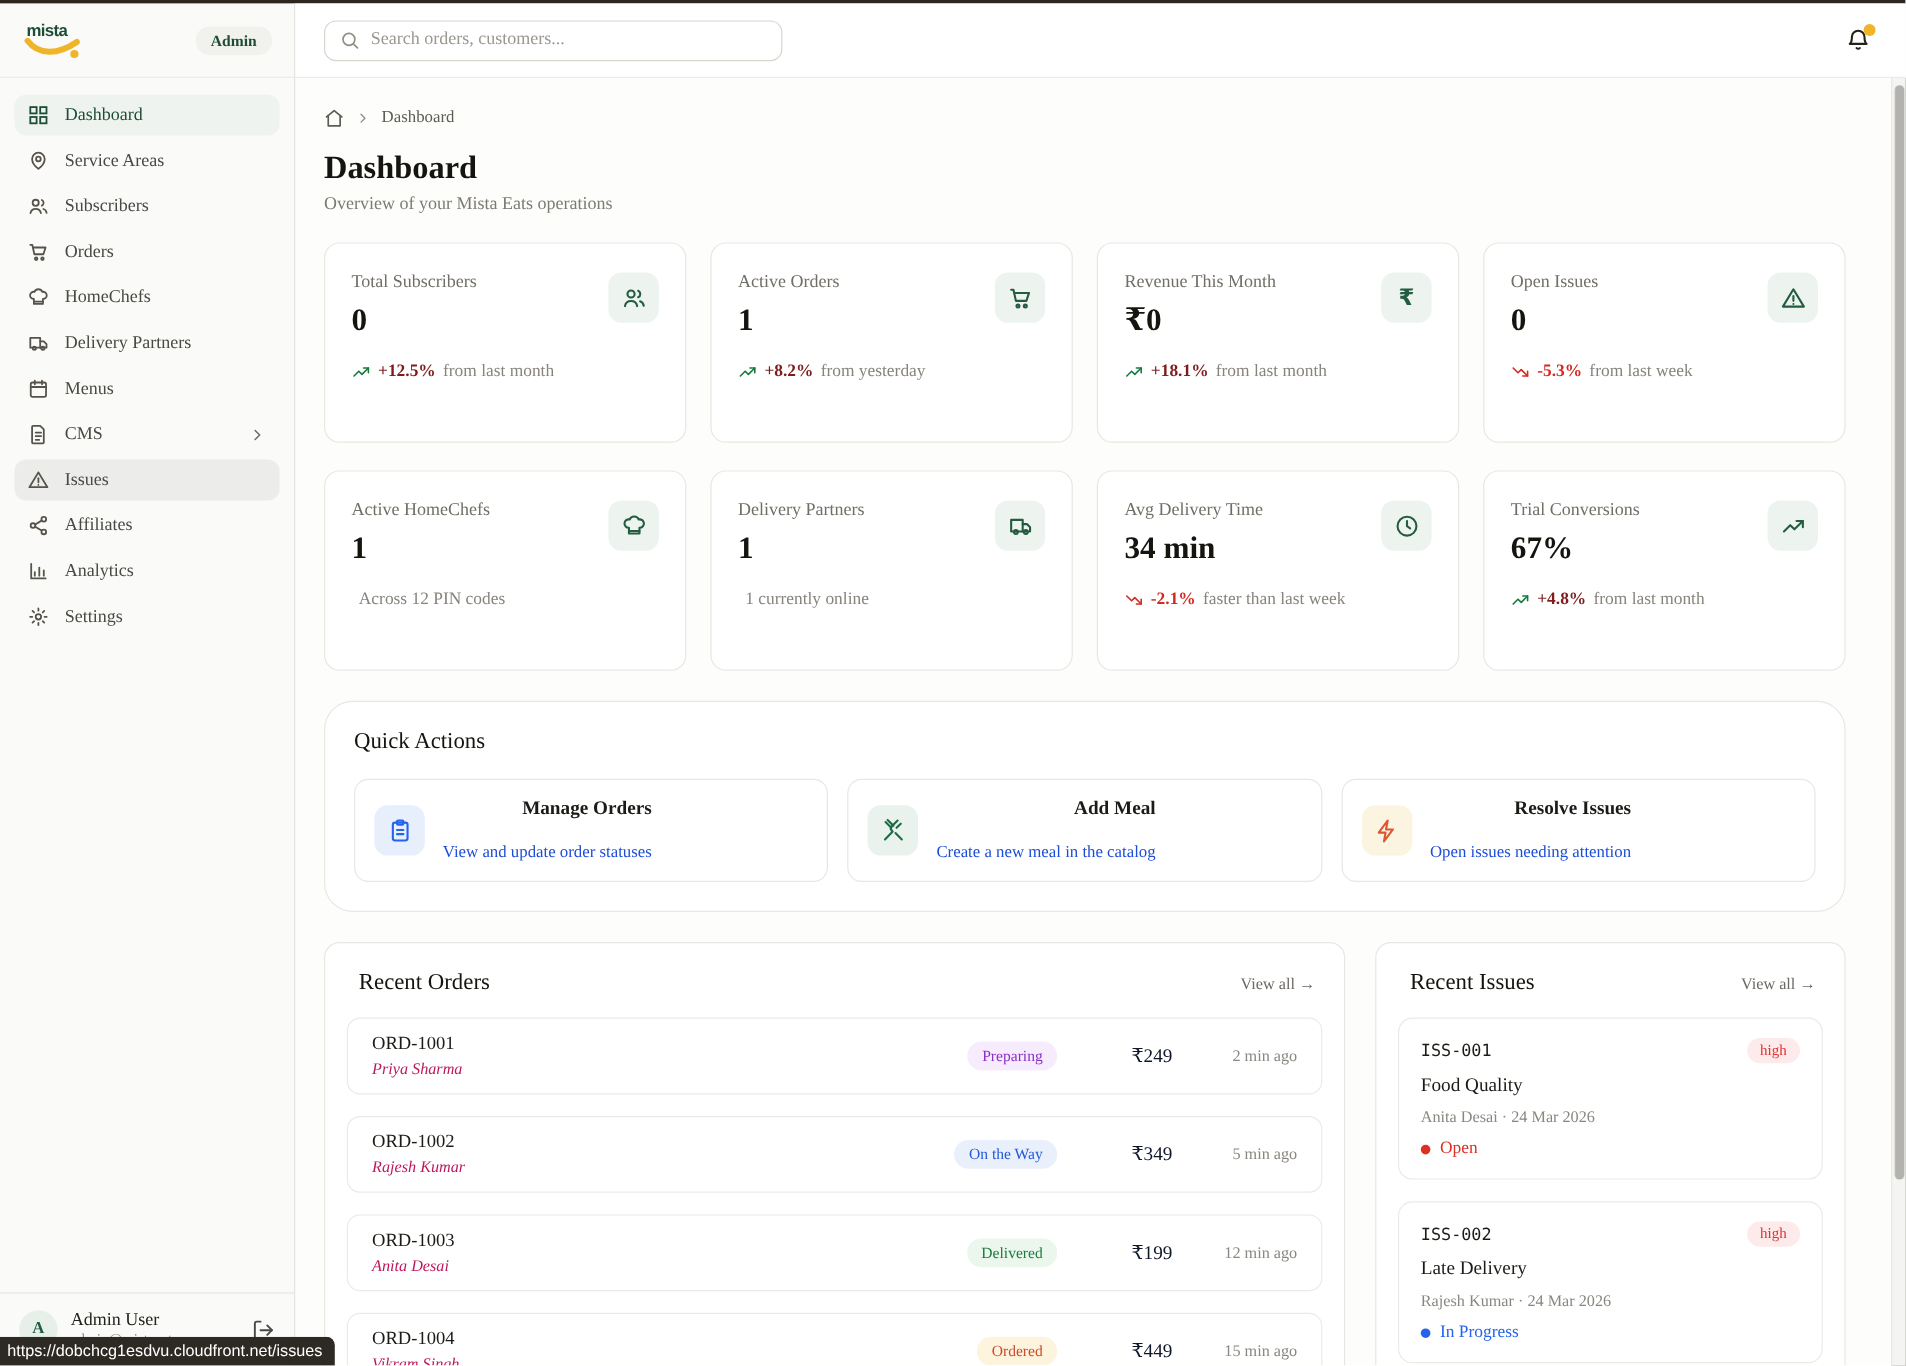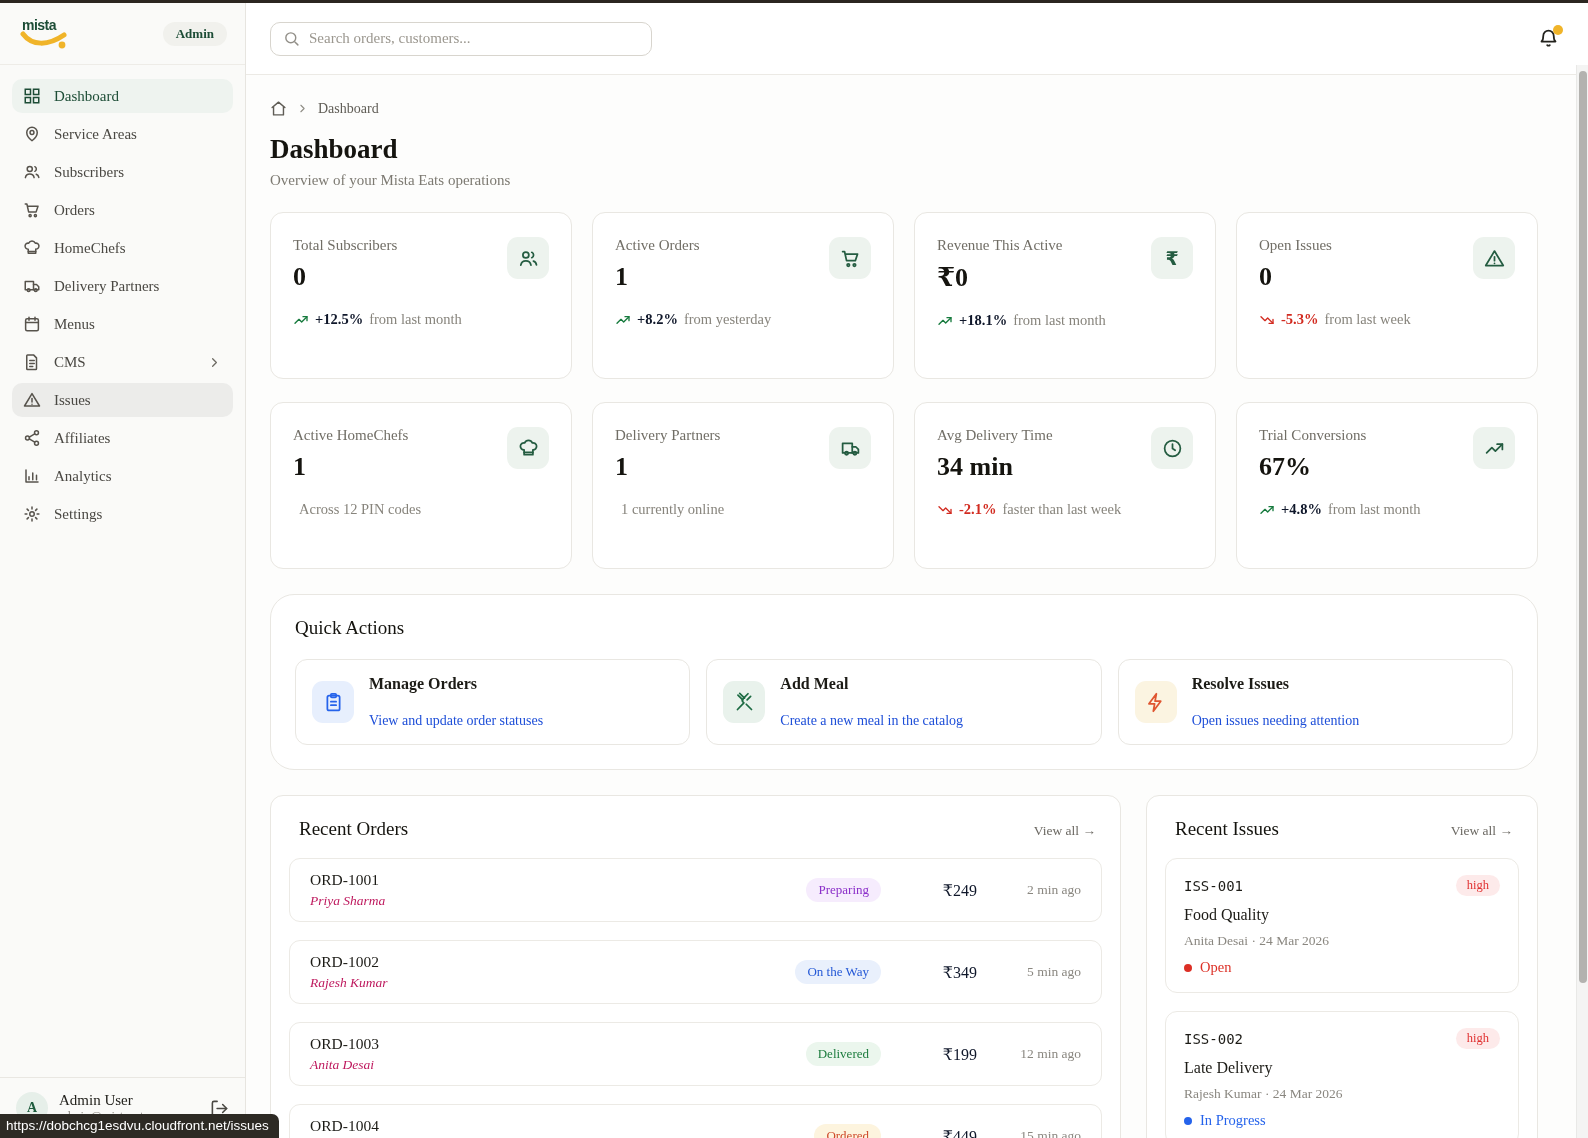--- a/index.html
+++ b/index.html
@@ -35,21 +35,21 @@
   .uemail { font-size:12.5px; color:#8f8c85; }
   .logout { margin-left:auto; color:#4a4843; display:flex; cursor:pointer; }
 
   
   .status-url { position:fixed; left:0; bottom:0; background:#2d2a24; color:#fff;
     font-family:"Liberation Sans",sans-serif; font-size:13.5px; padding:4px 10px 5px 6px;
     border-top-right-radius:7px; z-index:50; }
 
   
   .main { flex:1; display:flex; flex-direction:column; min-width:0; background:#fdfdfc; }
-  .header { height:72px; background:#fff; border-bottom:1px solid #eceae5;
+  .header { height:62px; background:#fff; border-bottom:1px solid #eceae5;
     display:flex; align-items:center; padding:0 28px 0 24px; flex-shrink:0; }
   .search { width:382px; height:34px; border:1px solid #d8d5ce; border-radius:10px;
     display:flex; align-items:center; gap:9px; padding:0 12px; background:#fff; color:#928f88; }
   .search input { border:none; outline:none; flex:1; font-family:inherit; font-size:15px;
     color:#4a4843; background:transparent; }
   .search input::placeholder { color:#9b978f; }
   .bell-wrap { margin-left:auto; position:relative; width:22px; height:22px; color:#23221d; cursor:pointer; }
   .bell-dot { position:absolute; top:-3px; right:-3px; width:10px; height:10px;
     border-radius:50%; background:#f0b429; }
 
@@ -63,32 +63,32 @@
   
   .stats-grid { display:grid; grid-template-columns:repeat(4,1fr); gap:20px; margin-top:23px; }
   .scard { background:#fff; border:1px solid #e9e7e2; border-radius:13px; padding:24px 22px;
     display:flex; justify-content:space-between; height:167px; }
   .slabel { font-size:15px; color:#716e66; }
   .svalue { font-size:26px; font-weight:bold; color:#15140f; margin-top:8px; }
   .strend { display:flex; align-items:center; gap:6px; margin-top:19px; font-size:14.5px; }
   .ticon { display:flex; }
   .strend .ticon.up { color:#167a3d; } .strend .ticon.down { color:#d22b20; }
   .tpct { font-weight:bold; }
-  .strend.up .tpct { color:#0f172a; } .strend.down .tpct { color:#d22b20; }
+  .strend.up .tpct { color:#7f1d1d; } .strend.down .tpct { color:#d22b20; }
   .tnote { color:#87847c; }
   .sicon { width:42px; height:42px; border-radius:11px; background:#edf3ee; color:#245c41;
     display:flex; align-items:center; justify-content:center; flex-shrink:0; }
   .rupee-glyph { font-size:19px; font-weight:bold; color:#245c41; font-family:"DejaVu Sans",sans-serif; }
 
   
   .qa-card { background:#fff; border:1px solid #e9e7e2; border-radius:24px; margin-top:25px; padding:22px 24px 24px; }
   .qa-head { font-size:19px; color:#15140f; }
   .qa-grid { display:grid; grid-template-columns:repeat(3,1fr); gap:16px; margin-top:20px; }
   .qa-item { border:1px solid #e9e7e2; border-radius:12px; padding:15px 16px;
-    display:flex; align-items:center; gap:15px; cursor:pointer; background:#fff; }
+    display:flex; align-items:center; gap:15px; cursor:pointer; background:#fff;text-align:right; }
   .qa-icon { width:42px; height:42px; border-radius:11px; display:flex; align-items:center;
     justify-content:center; flex-shrink:0; }
   .qa-icon.blue { background:#e7effd; color:#2563eb; }
   .qa-icon.green { background:#e9f2ec; color:#1d6b43; }
   .qa-icon.amber { background:#fbf4e1; color:#df5530; }
   .qa-title { font-size:16px; font-weight:bold; color:#1c1b16; }
   .qa-desc { font-size:14px; color:#1d4ed8; margin-top:20px; }
 
   
   .bottom-grid { display:grid; grid-template-columns:1fr 392px; gap:25px; margin-top:25px; }
@@ -373,21 +373,21 @@
               <svg width="21" height="21" viewBox="0 0 24 24" fill="none" stroke="currentColor" stroke-width="2" stroke-linecap="round" stroke-linejoin="round">
                 <path d="M3 4h2.2l2.3 10.5h10L20 7H6"></path>
                 <circle cx="9.5" cy="19.5" r="1.4"></circle>
                 <circle cx="16.5" cy="19.5" r="1.4"></circle>
               </svg>
             </div>
         </div>
 
         <div class="scard">
           <div>
-            <div class="slabel">Revenue This Active</div>
+            <div class="slabel">Revenue This Month</div>
             <div class="svalue">₹0</div>
             <div class="strend up">
               <span class="ticon up">
                   <svg width="16" height="16" viewBox="0 0 24 24" fill="none" stroke="currentColor" stroke-width="2" stroke-linecap="round" stroke-linejoin="round">
                     <path d="M3 17l6-6 4 4 8-8"></path>
                     <path d="M15 7h6v6"></path>
                   </svg>
                 </span>
 
               <span class="tpct">+18.1%</span>

